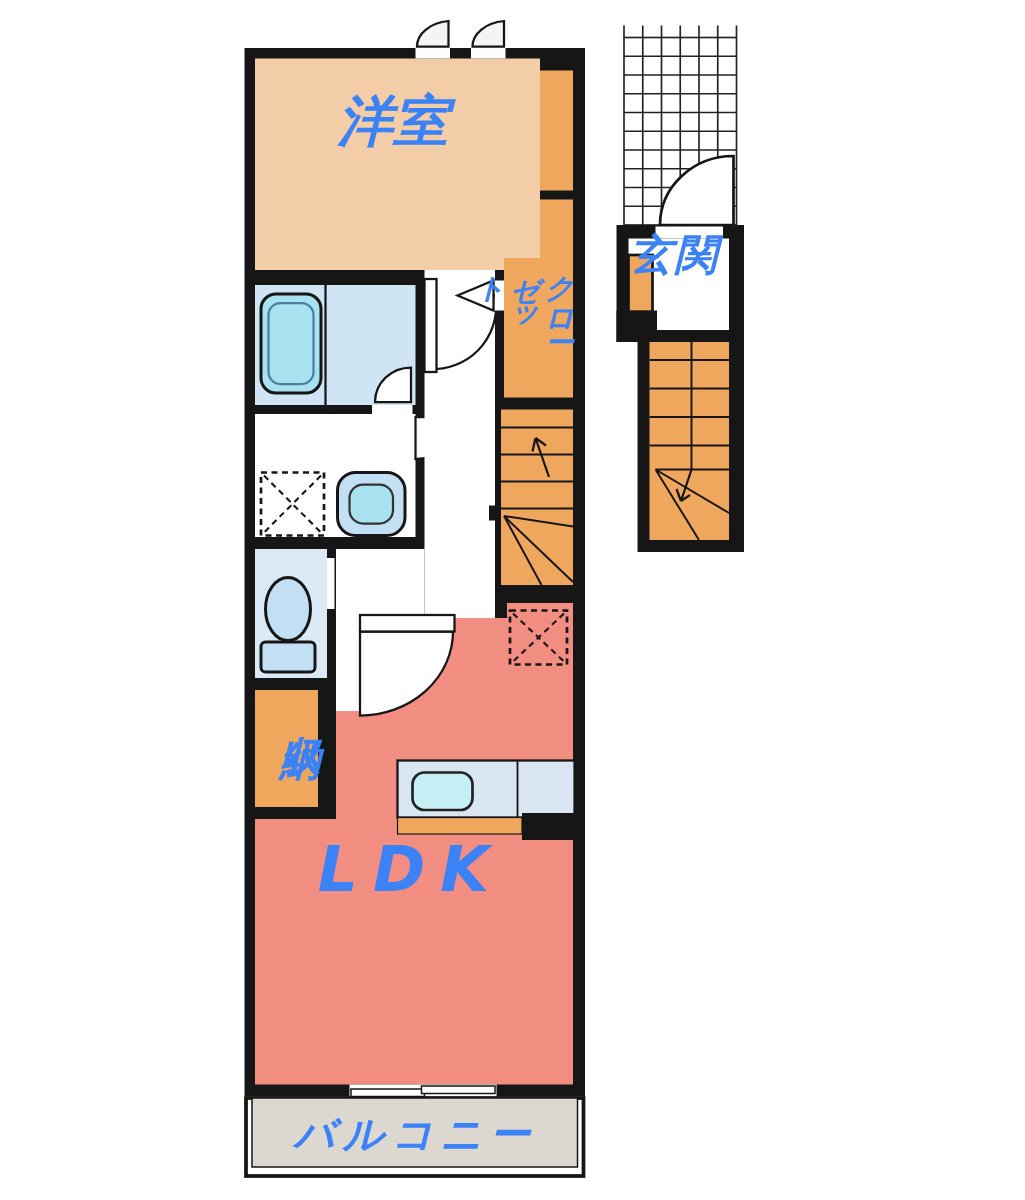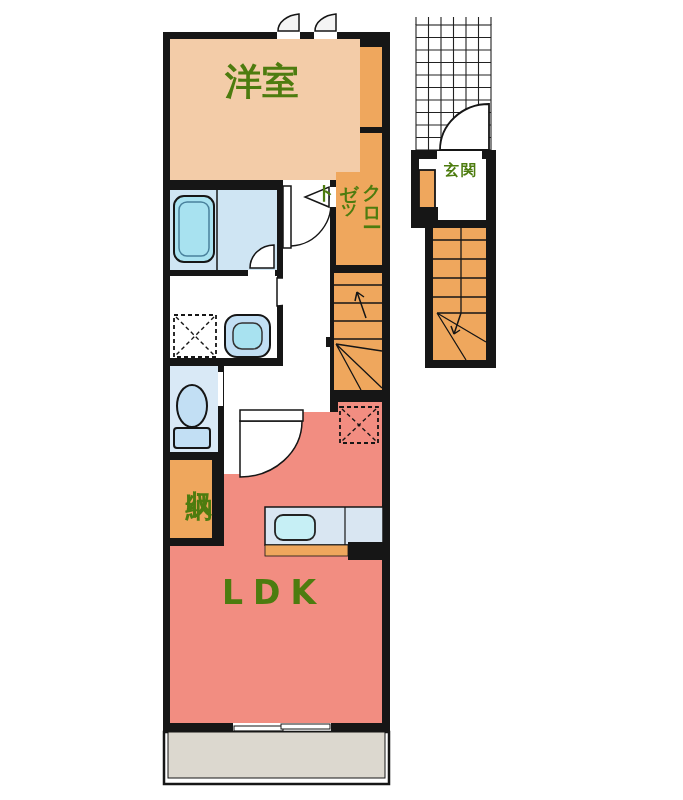--- a/index.html
+++ b/index.html
@@ -20,25 +20,26 @@
   .f-toilet{fill:var(--toiletf,#D9E9F6);}
   .f-fix{fill:var(--fixture,#C2DFF4);}
   .f-tub{fill:var(--tub,#A8E2F0);}
   .f-sink{fill:var(--sink,#C6EFF5);}
   .f-counter{fill:var(--counter,#D9E6F2);}
   .f-balc{fill:var(--balcony,#DCD8CF);}
   .wht{fill:#ffffff;}
   .ln{stroke:#161616;fill:none;}
   .label{
     position:absolute;
-    color:#4d7c0f;
+    color:#3b82f6;
     font-weight:800;
     white-space:nowrap;
     transform:translate(-50%,-50%);
     line-height:1;
+    font-style:italic;
   }
   .label.vert{
     transform:none;
     writing-mode:vertical-rl;
     text-orientation:mixed;
     white-space:normal;
   }
 </style>
 </head>
 <body>
@@ -173,17 +174,18 @@
     <path class="ln" d="M461,313 L454,334 M454,334 L451,326 M454,334 L460,330" stroke-width="1.5"></path>
   </g>
 </svg>
 
   <div class="label" style="left:262px;top:81px;font-size:37px;">洋室</div>
 
   <div class="label vert" style="left:334px;top:170px;width:50px;height:66px;font-size:19px;letter-spacing:2px;line-height:23px;">クローゼット</div>
 
   <div class="label vert" style="left:177px;top:469px;width:36px;height:72px;font-size:27px;letter-spacing:3px;">収納</div>
 
-  <div class="label" style="left:274px;top:592px;font-size:33px;letter-spacing:10px;">LDK</div>
+  <div class="label" style="left:274px;top:580px;font-size:42px;letter-spacing:10px;">LDK</div>
 
+  <div class="label" style="left:277px;top:757px;font-size:27px;letter-spacing:5px;">バルコニー</div>
 
-  <div class="label" style="left:461px;top:170px;font-size:15px;letter-spacing:2px;">玄関</div>
+  <div class="label" style="left:450px;top:170px;font-size:28px;letter-spacing:2px;">玄関</div>
 </div>
 
 </body></html>

